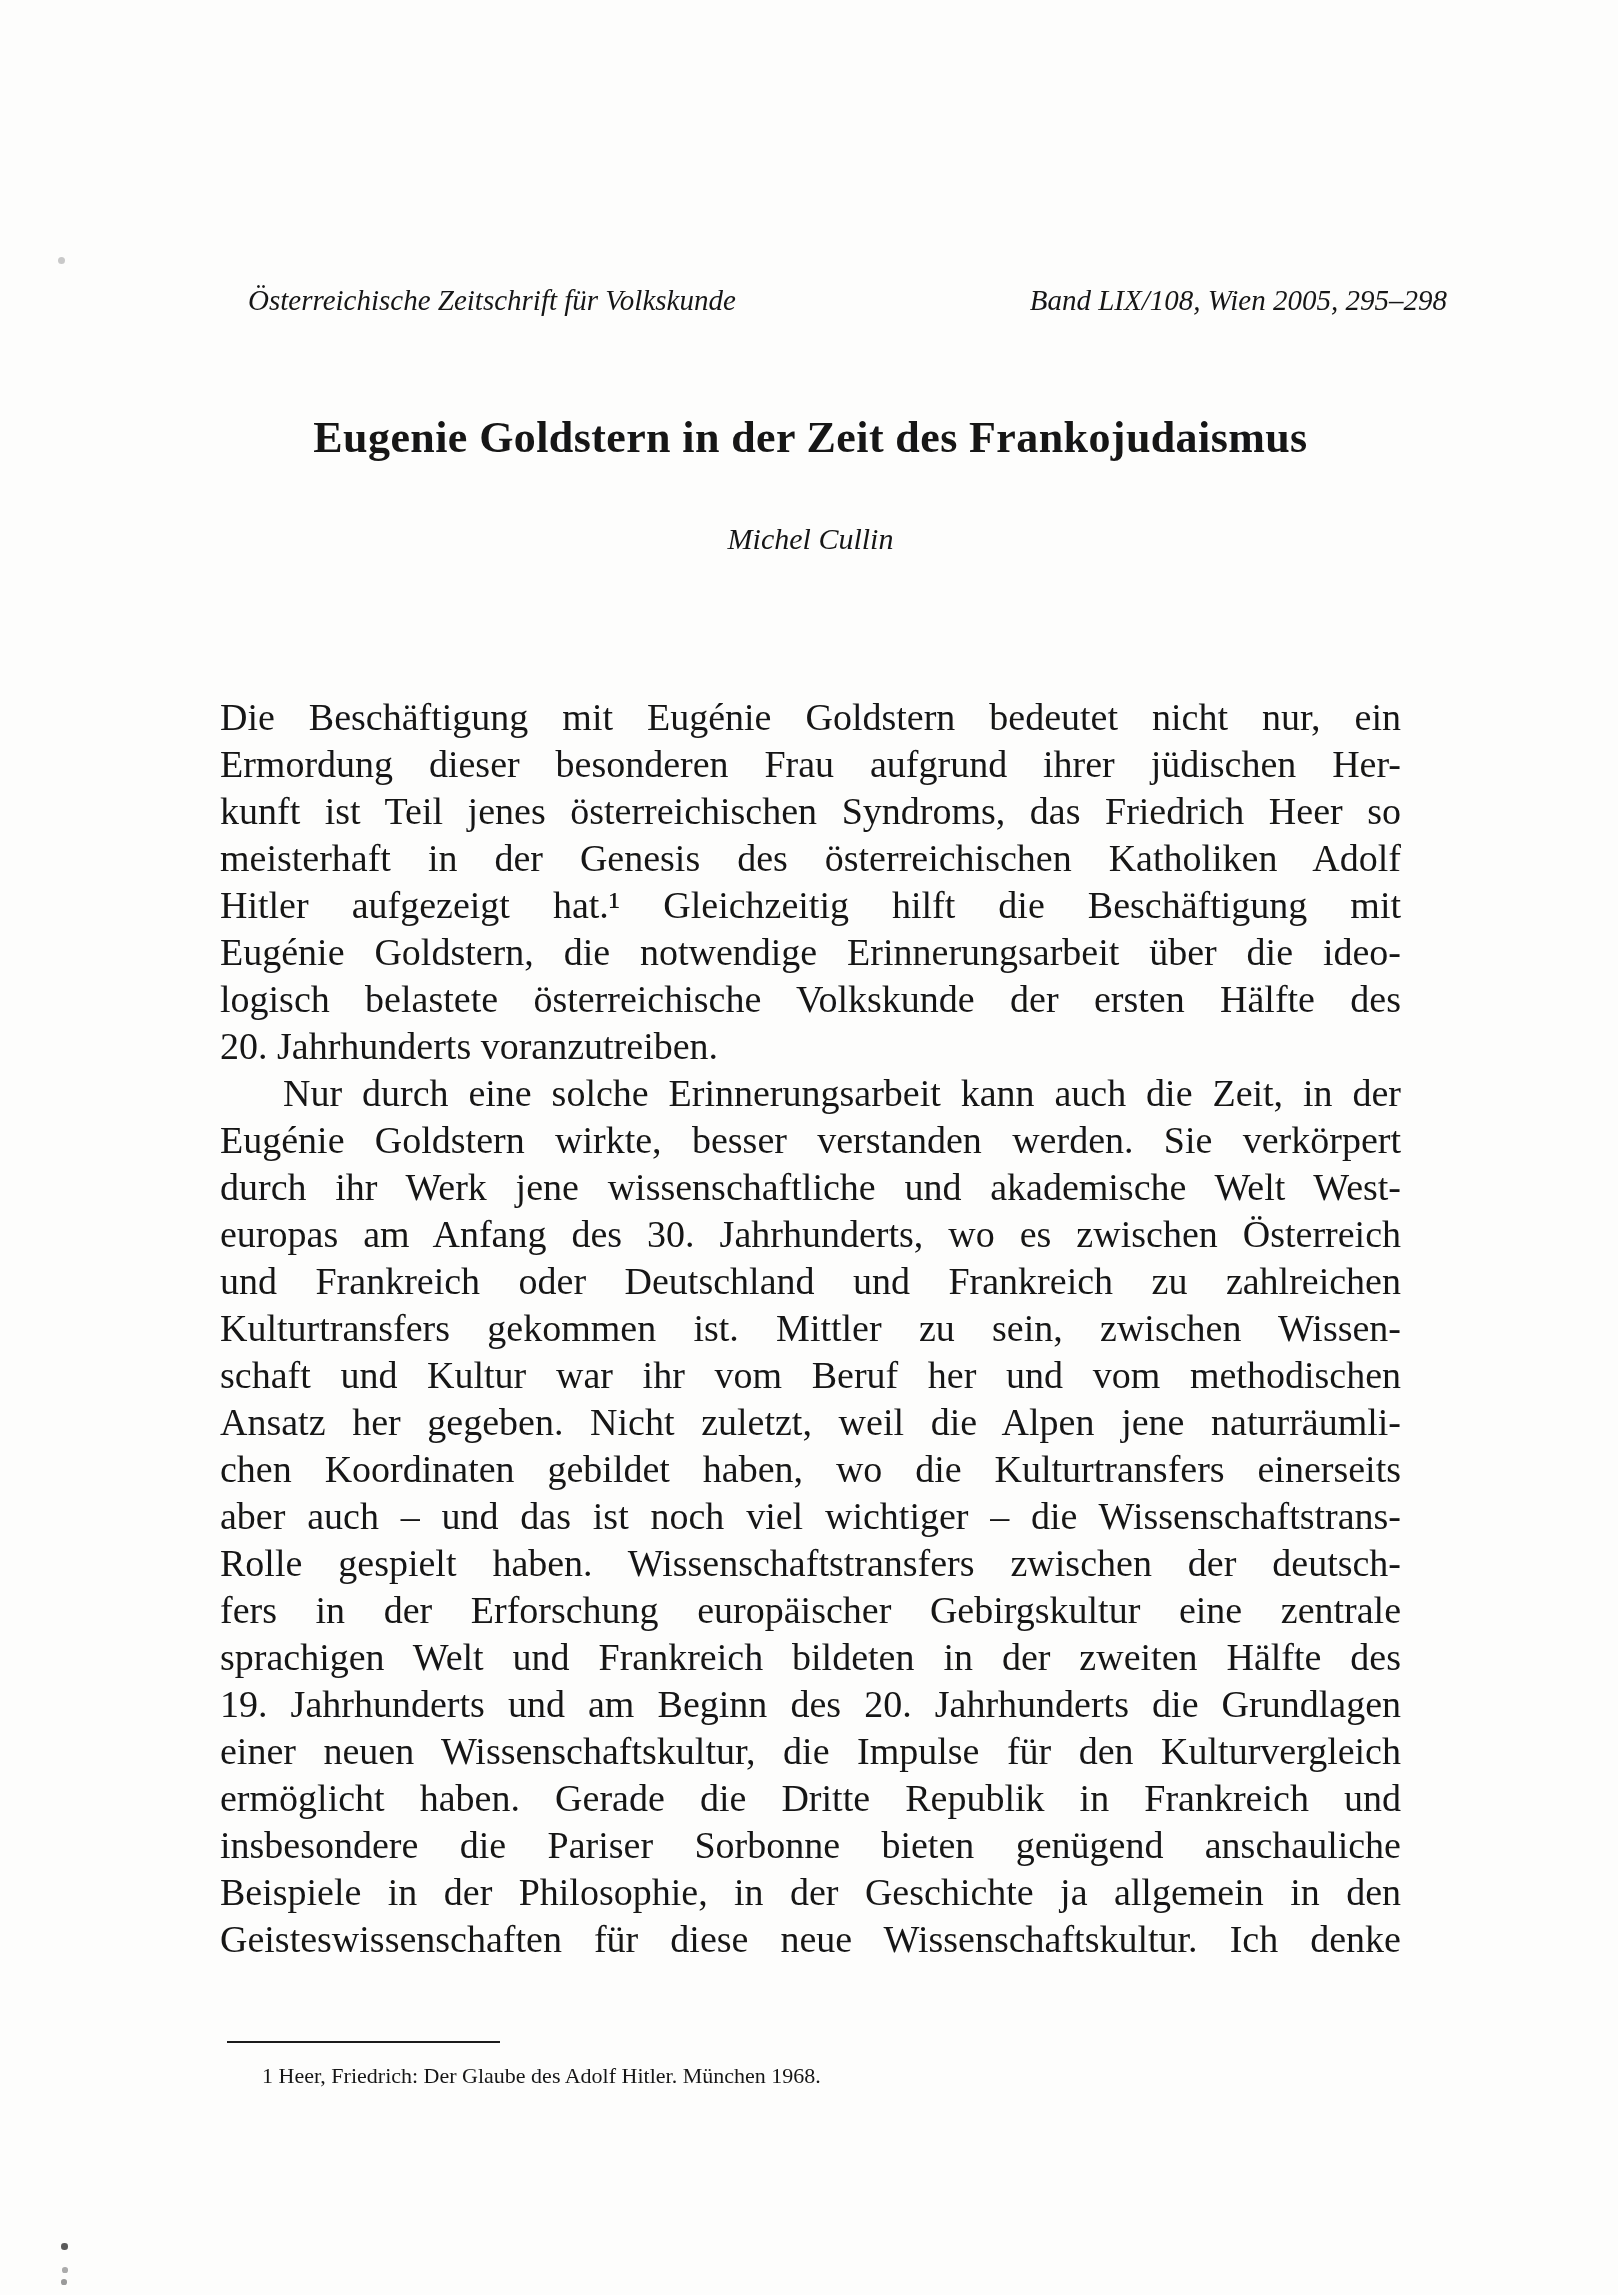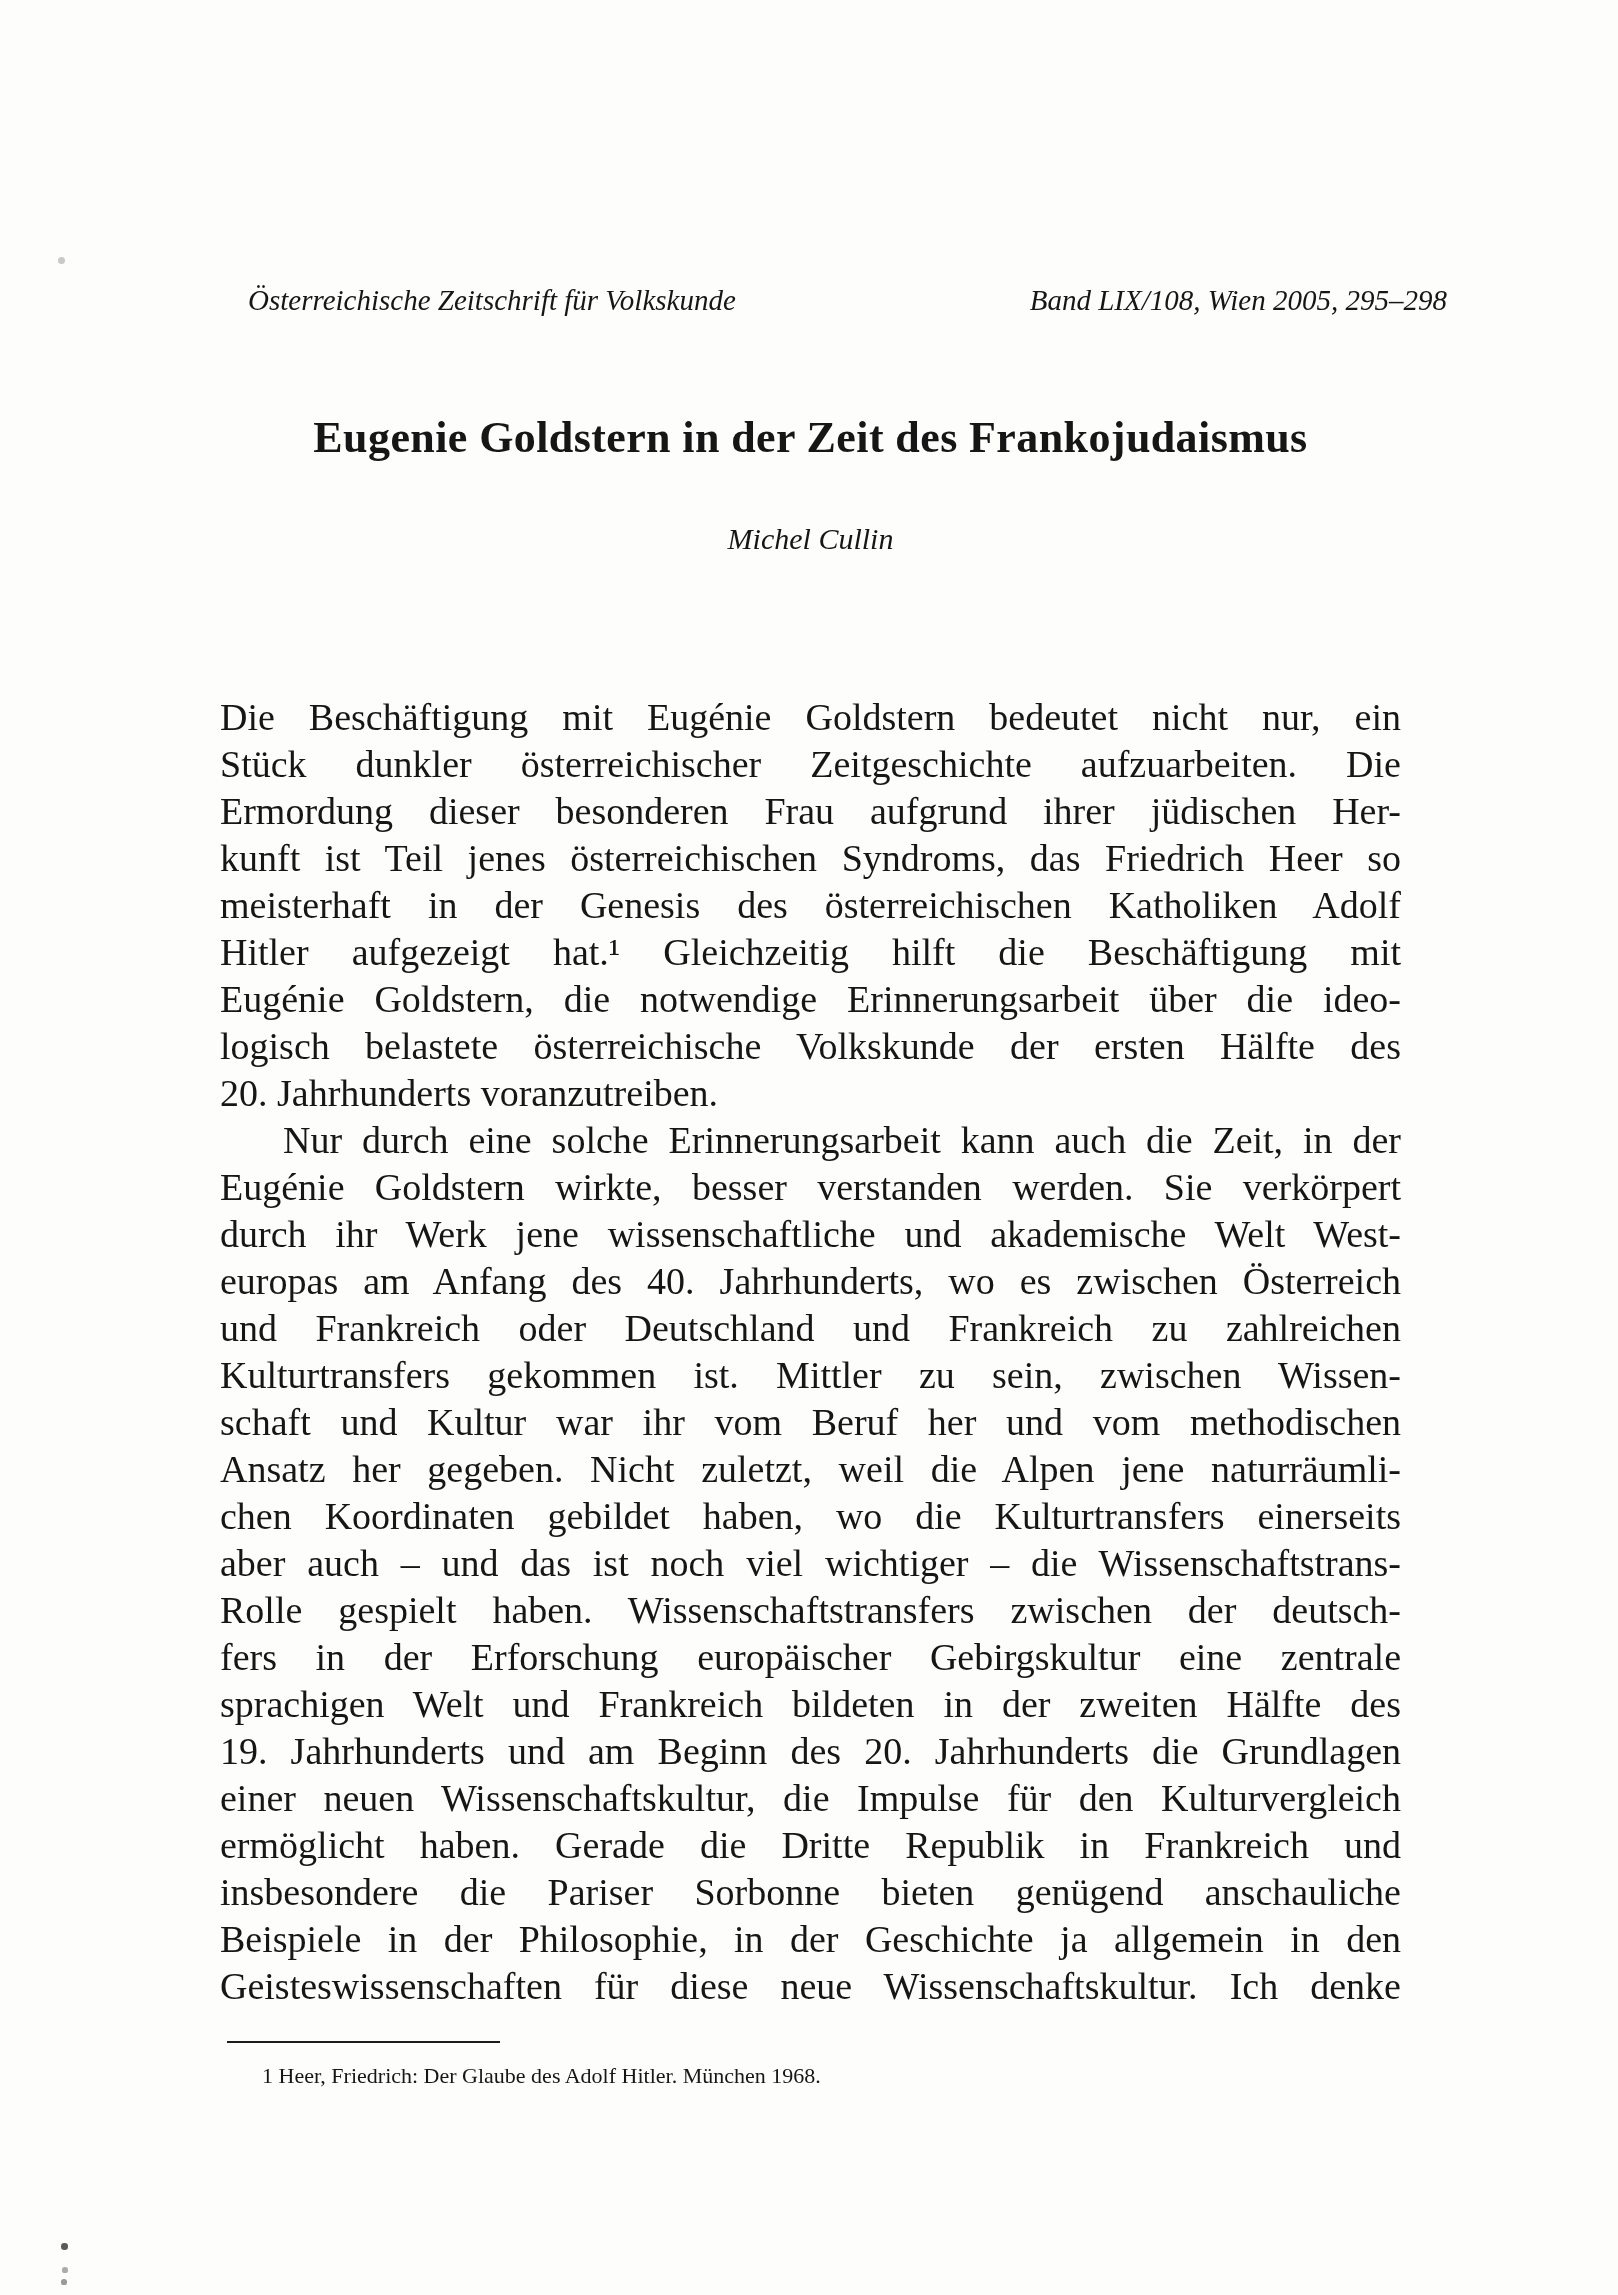--- a/index.html
+++ b/index.html
@@ -101,32 +101,31 @@
     <span>Österreichische Zeitschrift für Volkskunde</span>
     <span>Band LIX/108, Wien 2005, 295–298</span>
   </div>
 
   <h1 class="title"><span>Eugenie Goldstern in der Zeit des </span><span class="emph">Frankojudaismus</span></h1>
 
   <div class="author">Michel Cullin</div>
 
   <div class="bodytext">
     <div class="line">Die Beschäftigung mit Eugénie Goldstern bedeutet nicht nur, ein</div>
-    <div class="line">Stück dunkler österreichischer Zeitgeschichte aufzuarbeiten. Die</div>
     <div class="line">Ermordung dieser besonderen Frau aufgrund ihrer jüdischen Her-</div>
     <div class="line">kunft ist Teil jenes österreichischen Syndroms, das Friedrich Heer so</div>
     <div class="line">meisterhaft in der Genesis des österreichischen Katholiken Adolf</div>
     <div class="line">Hitler aufgezeigt hat.¹ Gleichzeitig hilft die Beschäftigung mit</div>
     <div class="line">Eugénie Goldstern, die notwendige Erinnerungsarbeit über die ideo-</div>
     <div class="line">logisch belastete österreichische Volkskunde der ersten Hälfte des</div>
     <div class="line para-end">20. Jahrhunderts voranzutreiben.</div>
     <div class="line indent">Nur durch eine solche Erinnerungsarbeit kann auch die Zeit, in der</div>
     <div class="line">Eugénie Goldstern wirkte, besser verstanden werden. Sie verkörpert</div>
     <div class="line">durch ihr Werk jene wissenschaftliche und akademische Welt West-</div>
-    <div class="line">europas am Anfang des 40. Jahrhunderts, wo es zwischen Österreich</div>
+    <div class="line">europas am Anfang des 30. Jahrhunderts, wo es zwischen Österreich</div>
     <div class="line">und Frankreich oder Deutschland und Frankreich zu zahlreichen</div>
     <div class="line">Kulturtransfers gekommen ist. Mittler zu sein, zwischen Wissen-</div>
     <div class="line">schaft und Kultur war ihr vom Beruf her und vom methodischen</div>
     <div class="line">Ansatz her gegeben. Nicht zuletzt, weil die Alpen jene naturräumli-</div>
     <div class="line">chen Koordinaten gebildet haben, wo die Kulturtransfers einerseits</div>
     <div class="line">aber auch – und das ist noch viel wichtiger – die Wissenschaftstrans-</div>
     <div class="line">Rolle gespielt haben. Wissenschaftstransfers zwischen der deutsch-</div>
     <div class="line">fers in der Erforschung europäischer Gebirgskultur eine zentrale</div>
     <div class="line">sprachigen Welt und Frankreich bildeten in der zweiten Hälfte des</div>
     <div class="line">19. Jahrhunderts und am Beginn des 20. Jahrhunderts die Grundlagen</div>

